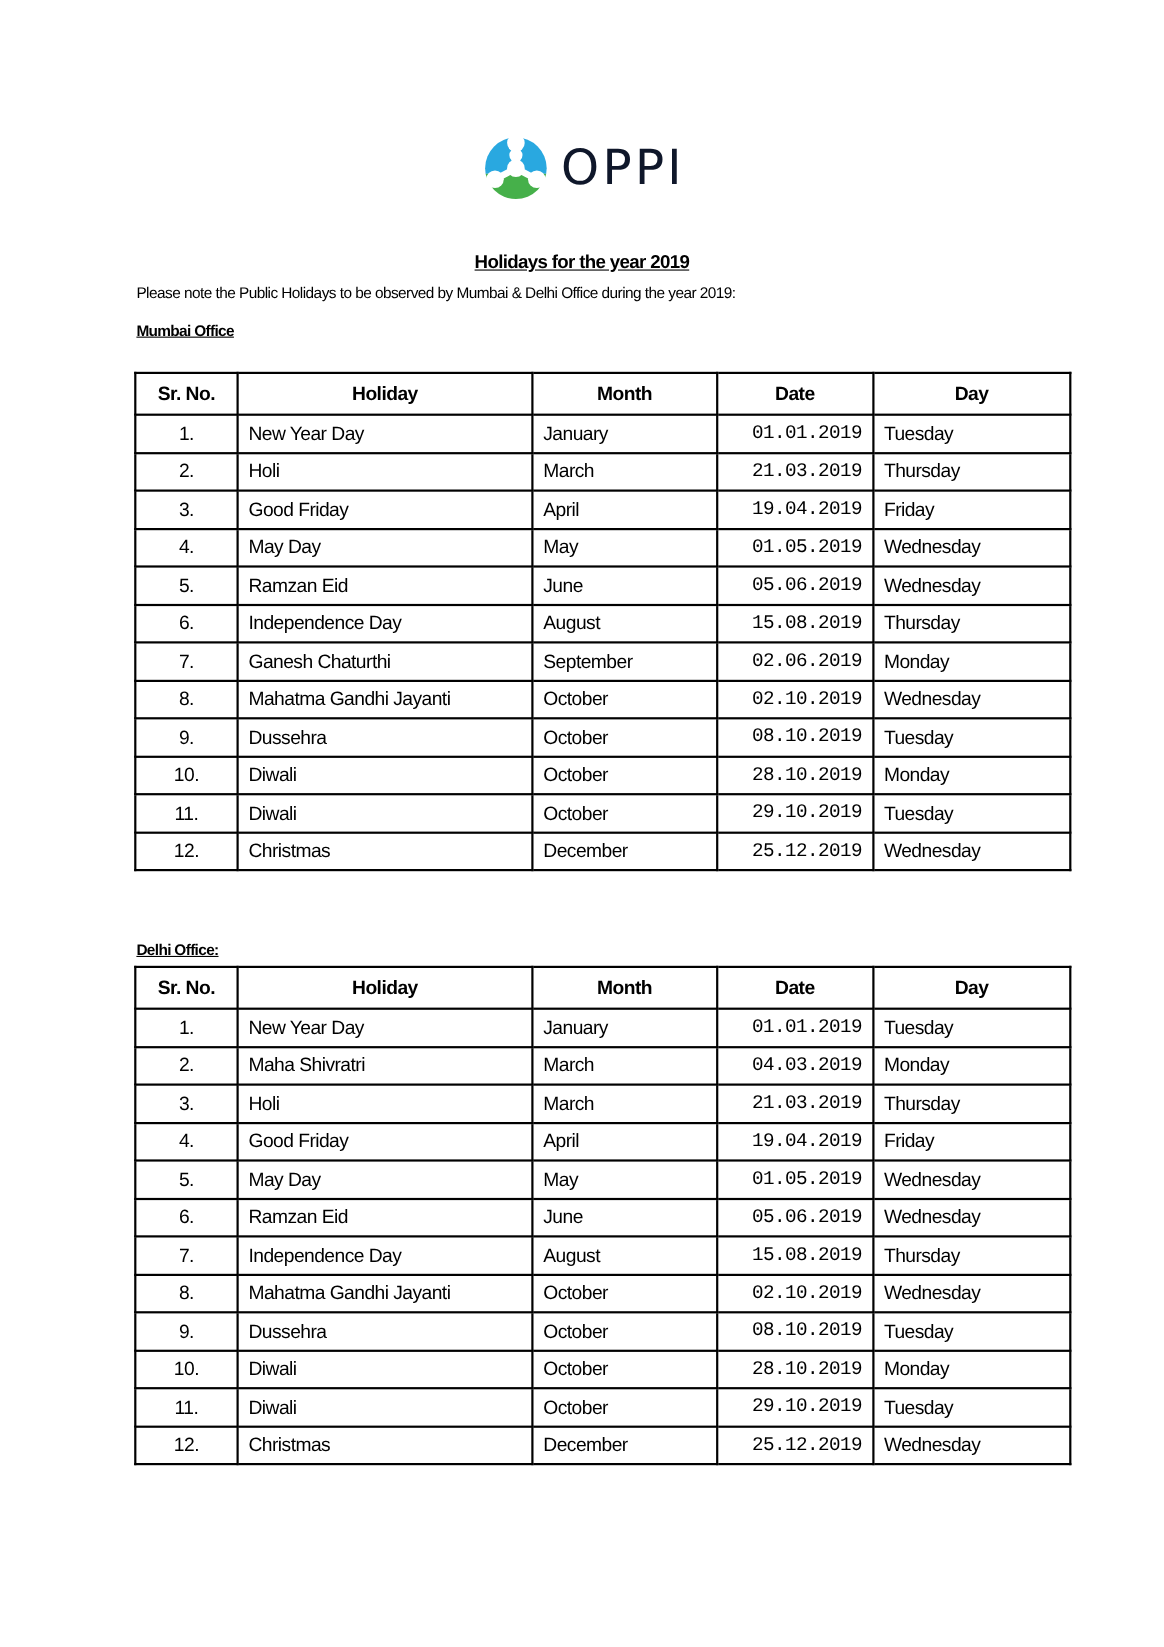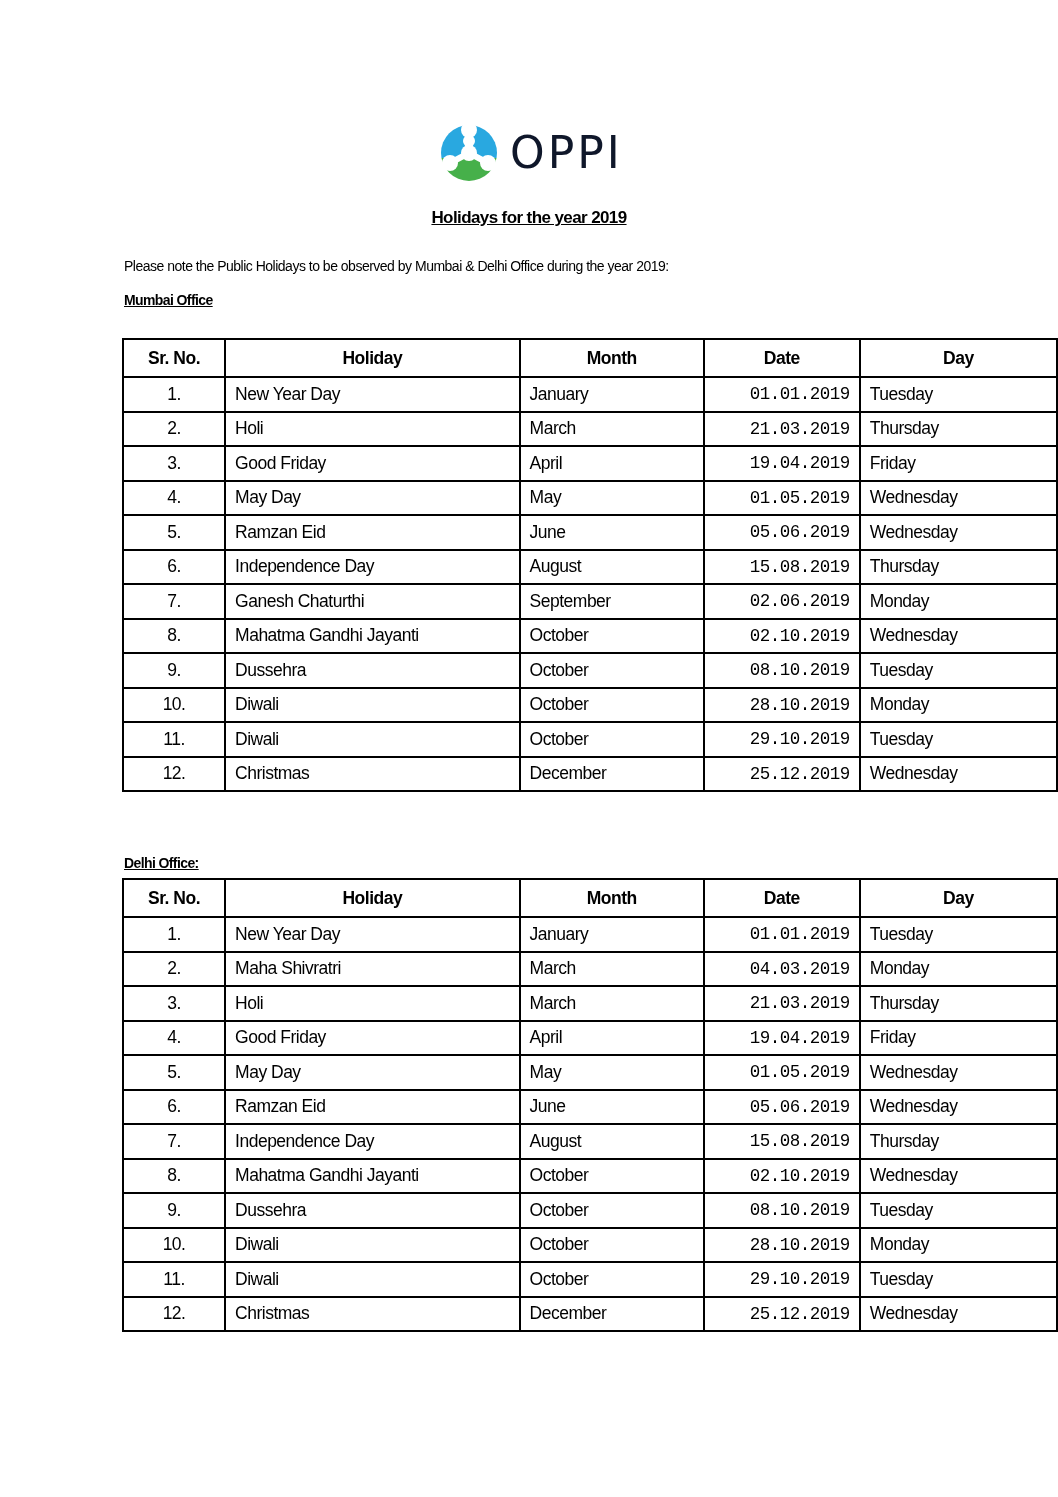--- a/index.html
+++ b/index.html
@@ -7,34 +7,34 @@
       width: 1058px; height: 1497px; position: relative; overflow: hidden;
       font-family: "Liberation Sans", "DejaVu Sans", sans-serif; color: #000;
     }
     .logo { position: absolute; left: 438px; top: 122px; height: 62px; display: flex; align-items: center; }
     .logo svg { display: block; }
     .logo-text {
       margin-left: 10px; font-family: "DejaVu Sans", sans-serif; font-size: 44px;
       color: #0f172a; letter-spacing: 3px; line-height: 1;
     }
     .title {
-      position: absolute; left: 0; width: 1058px; top: 208px; text-align: center;
+      position: absolute; left: 0; width: 1058px; top: 229px; text-align: center;
       font-size: 17px; font-weight: bold; text-decoration: underline; letter-spacing: -0.6px;
     }
     .intro {
       position: absolute; left: 124px; top: 258px; font-size: 14px; letter-spacing: -0.5px;
     }
     .section-heading {
       position: absolute; left: 124px; font-size: 14px; font-weight: bold;
       text-decoration: underline; letter-spacing: -0.6px;
     }
     #mumbai-heading { top: 292px; }
     #delhi-heading { top: 855px; }
     table.holidays {
-      position: absolute; left: 122px; width: 936px; border-collapse: collapse;
+      position: absolute; left: 122px; width: 852px; border-collapse: collapse;
       font-size: 17.5px; letter-spacing: -0.5px;
     }
     #mumbai-table { top: 338px; }
     #delhi-table { top: 878px; }
     table.holidays th, table.holidays td {
       border: 2px solid #000; padding: 0 9px; height: 34.5px; box-sizing: border-box;
       font-weight: normal; white-space: nowrap;
     }
     table.holidays th { font-weight: bold; text-align: center; height: 38px; }
     col.c1 { width: 87px; } col.c2 { width: 251px; } col.c3 { width: 157px; }

